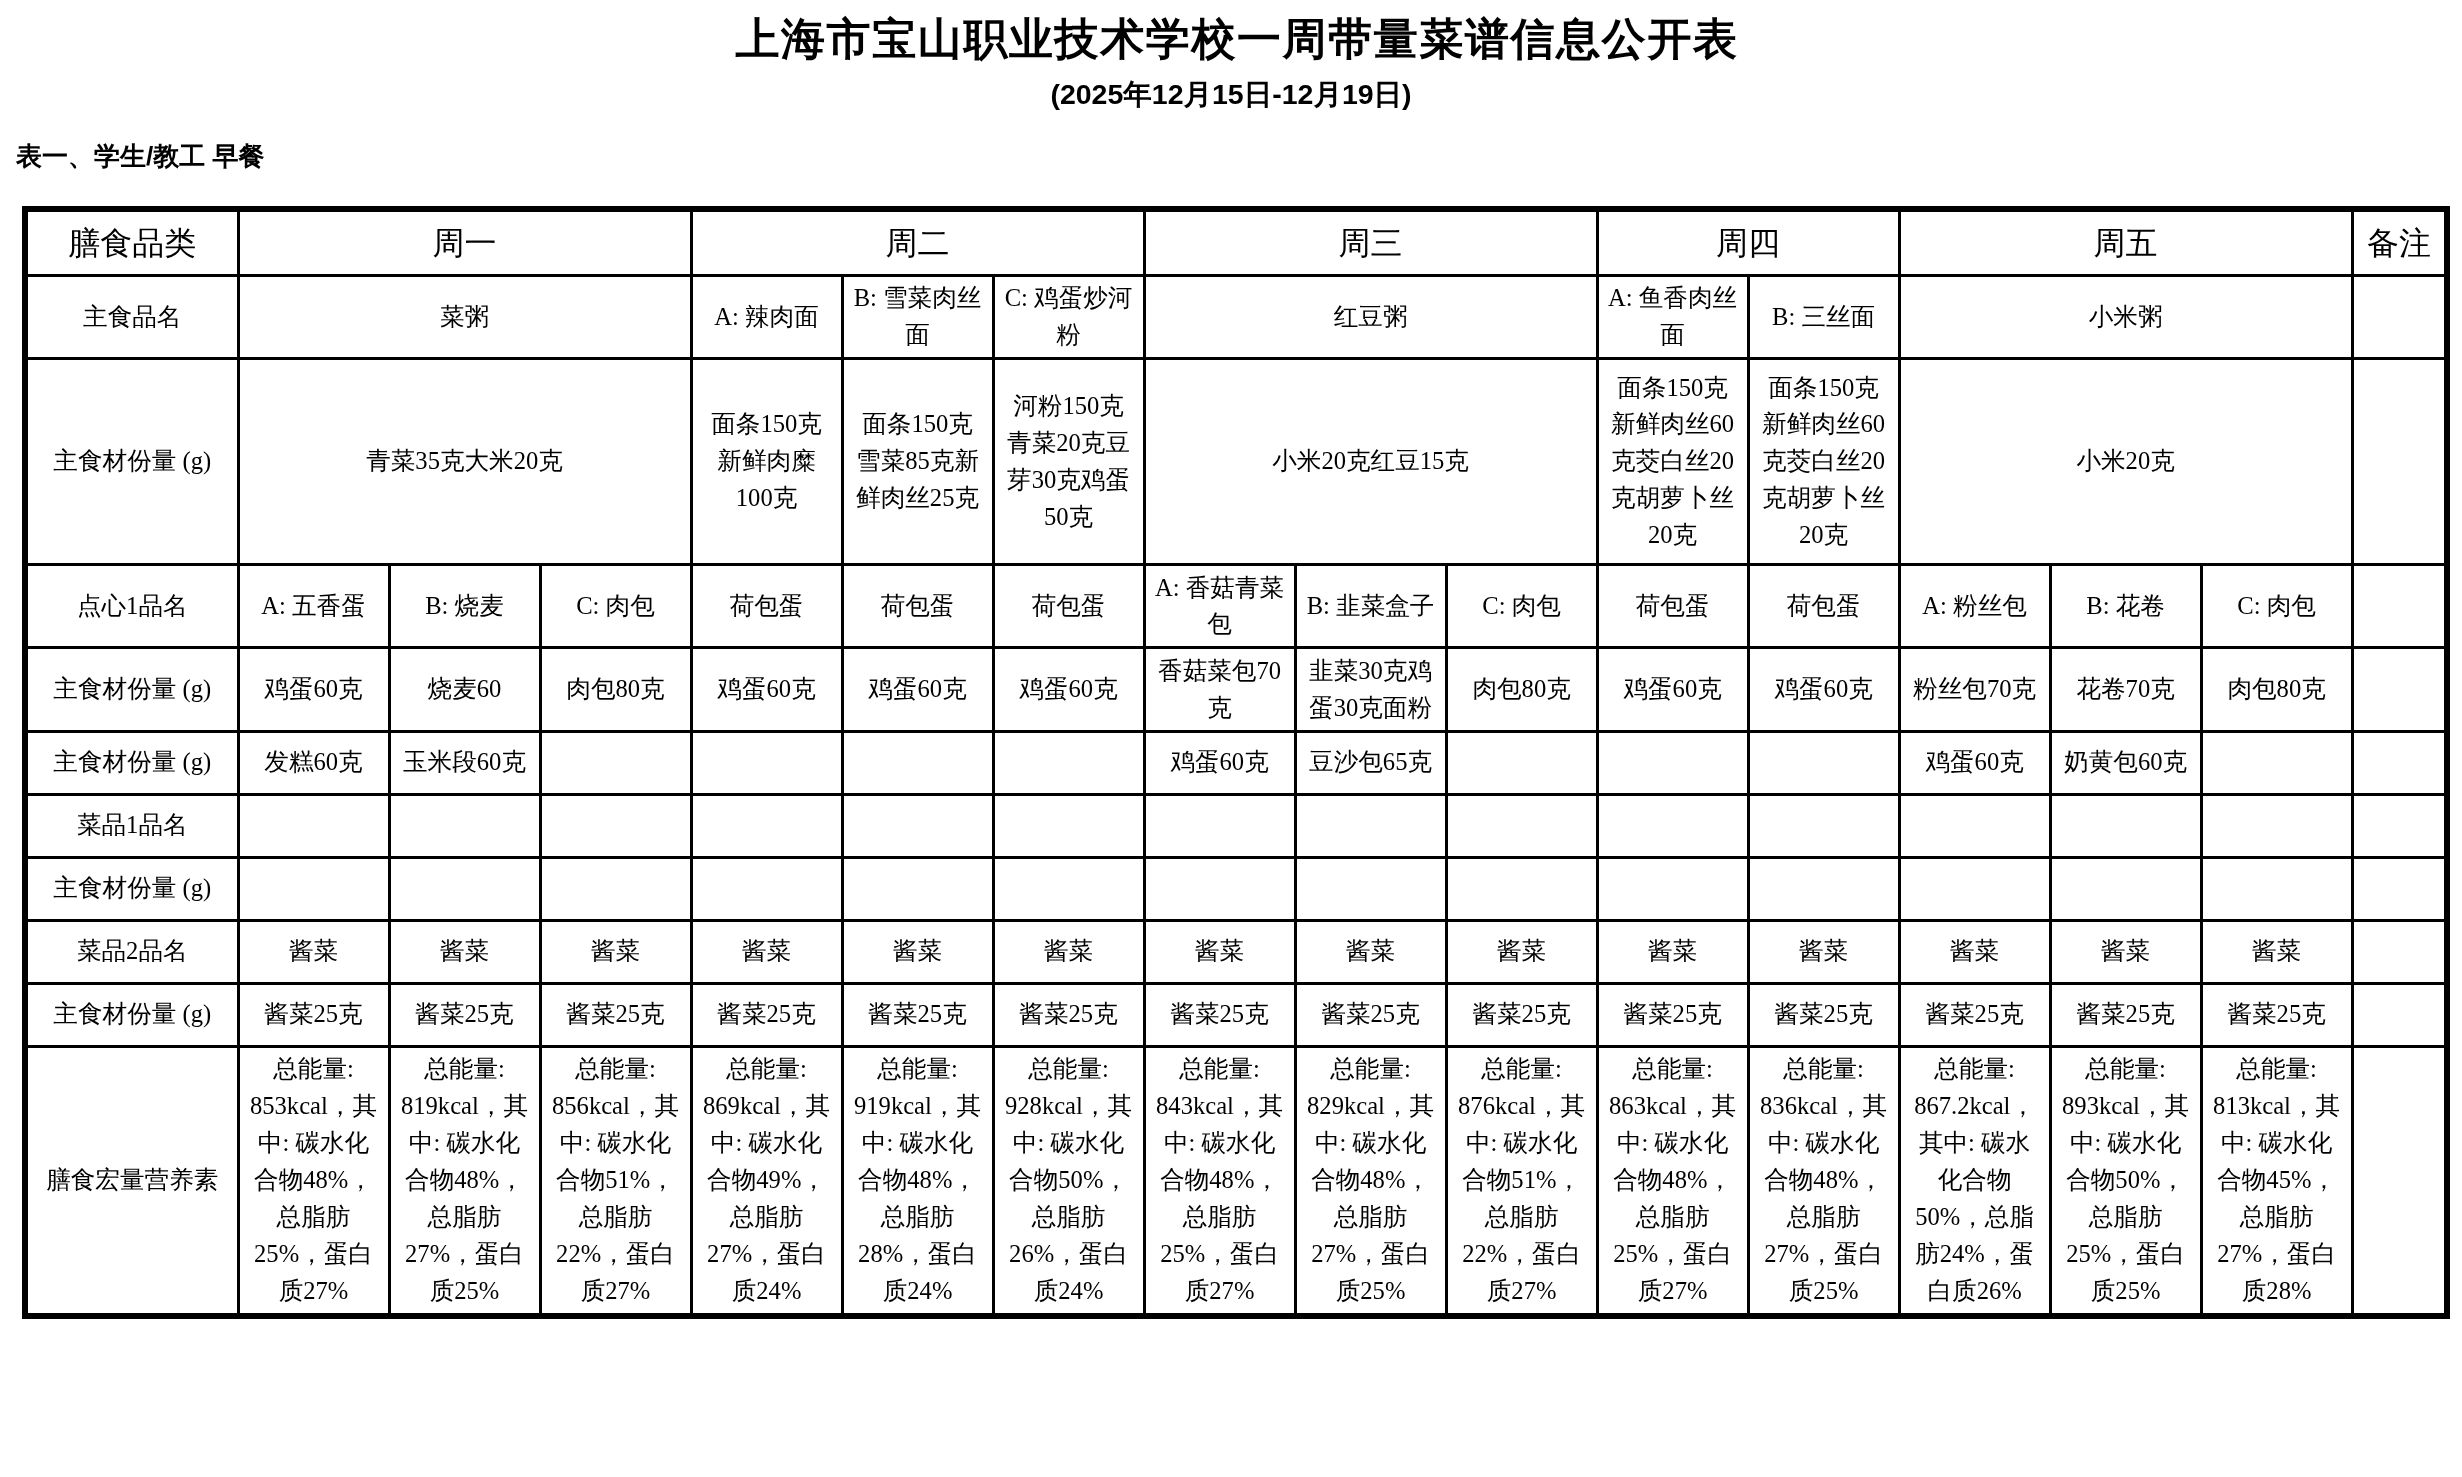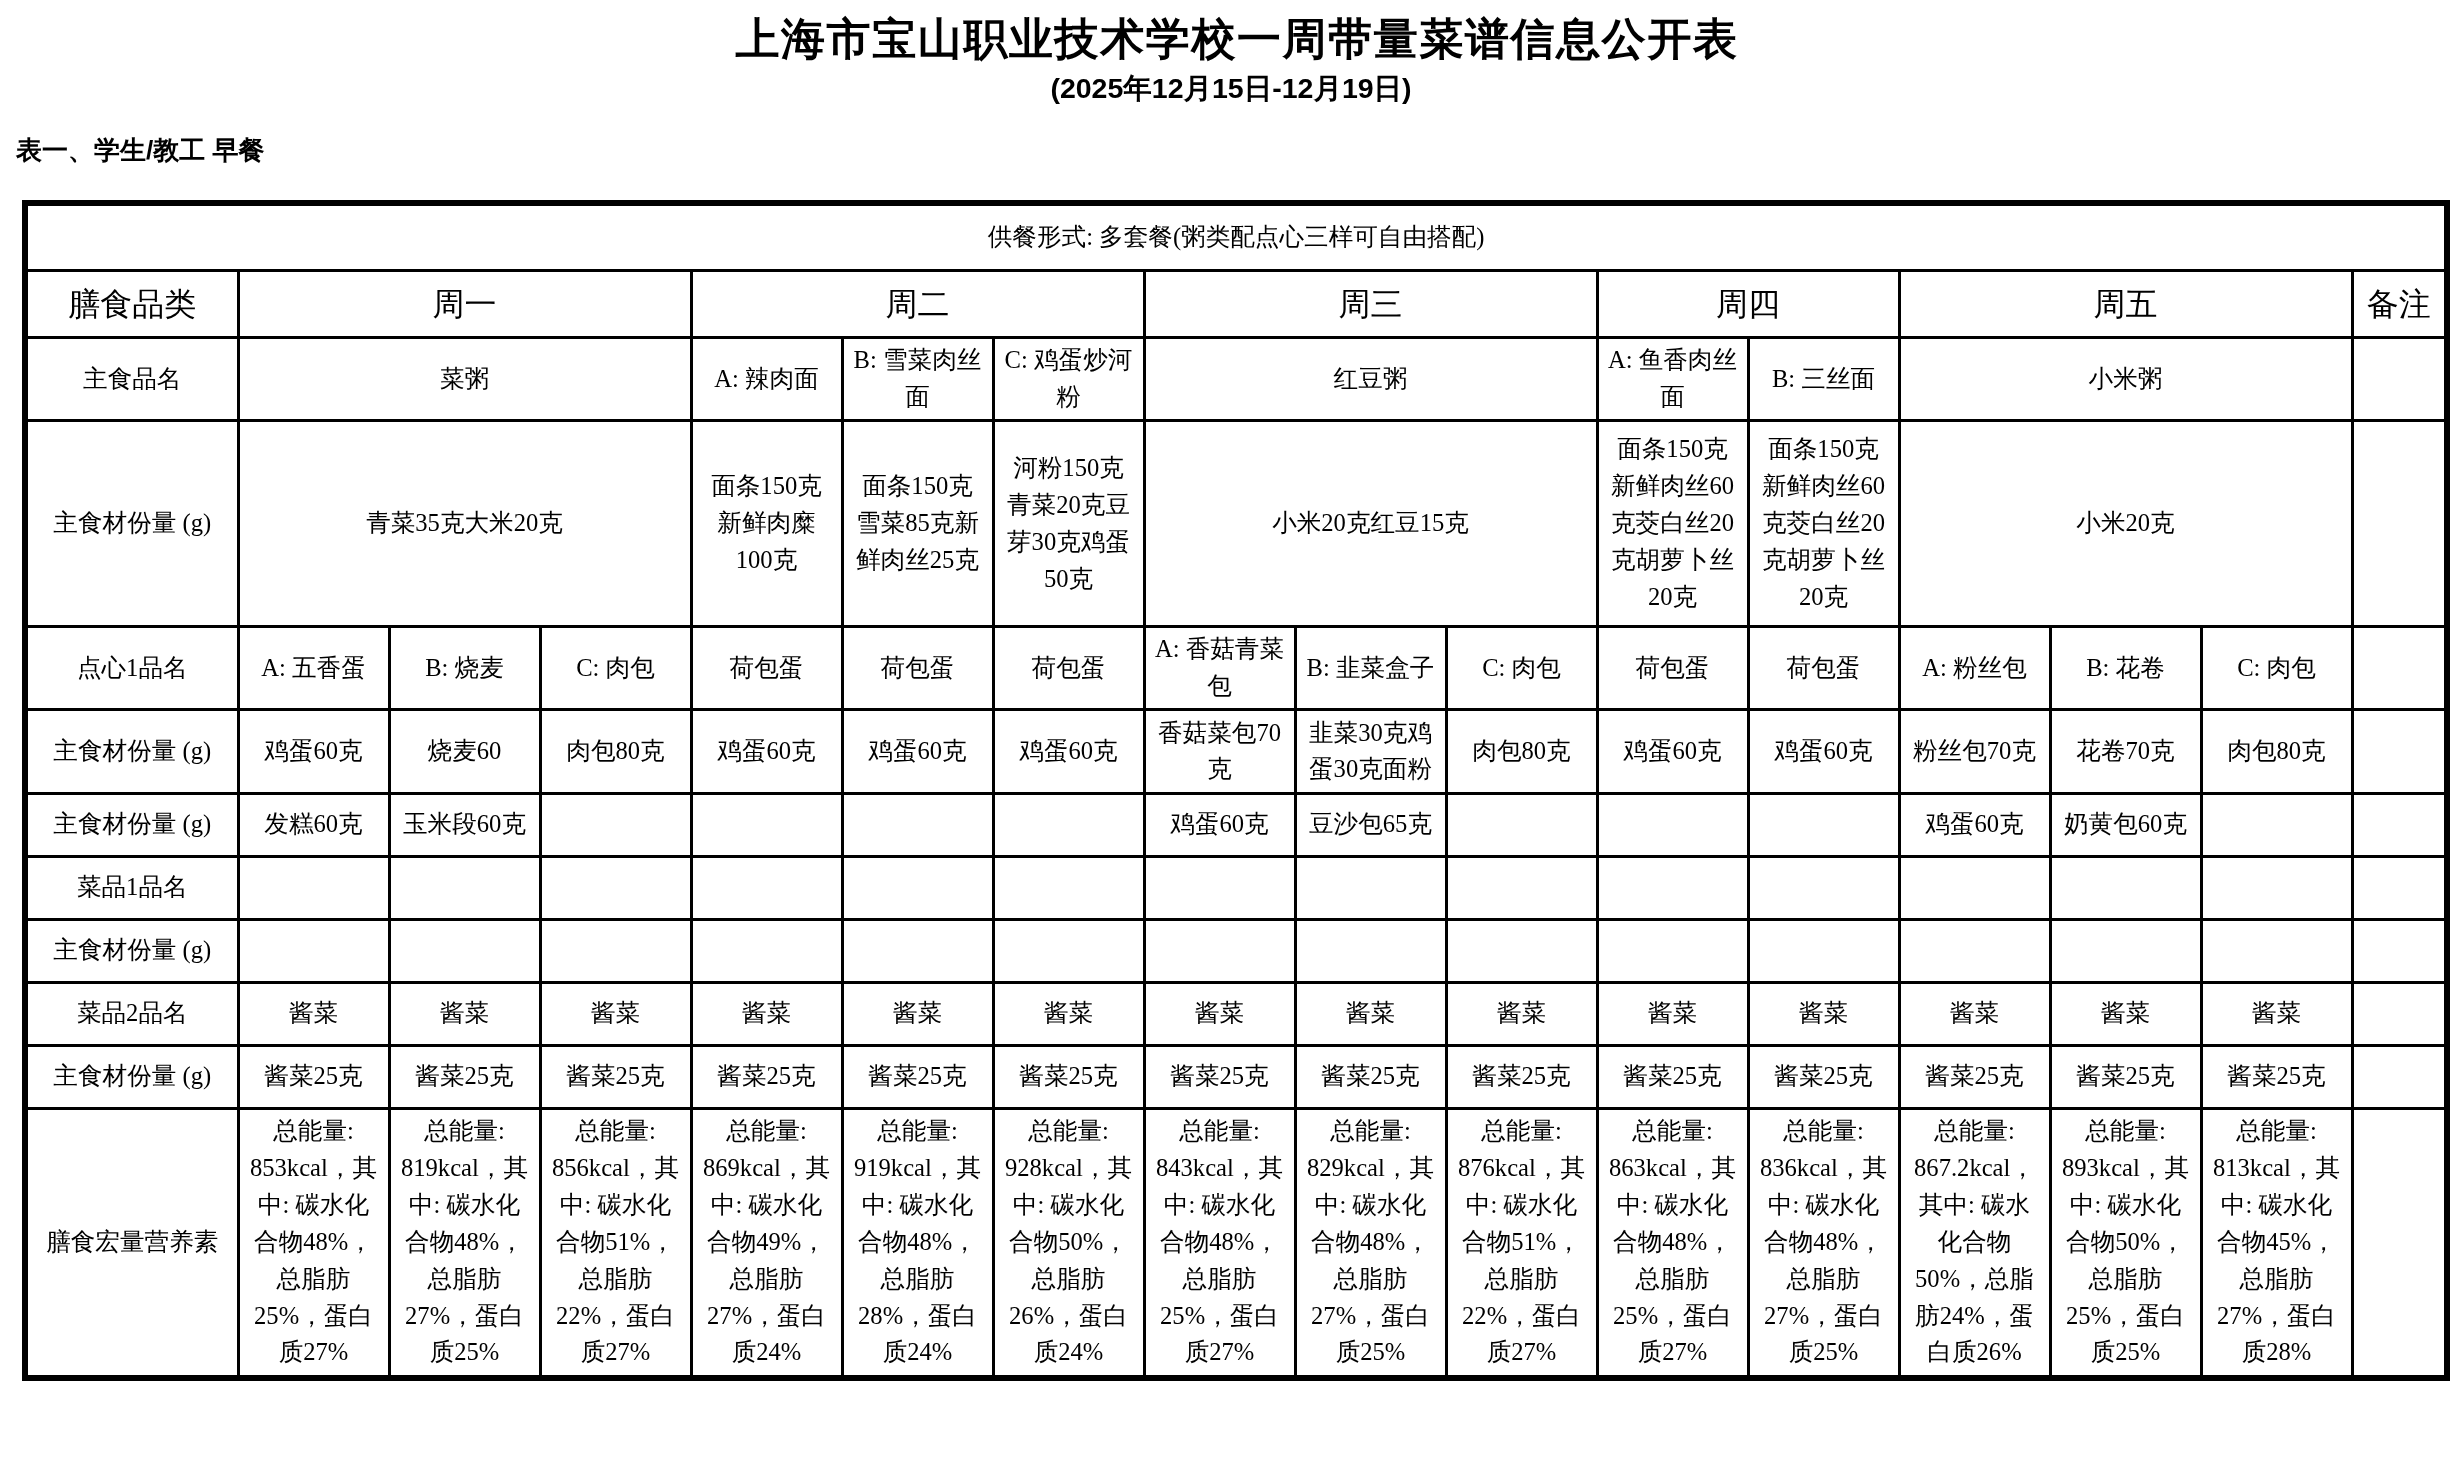--- a/index.html
+++ b/index.html
@@ -21,21 +21,21 @@
     margin-top: 12.7px;
     text-align: center;
     font-family: "Liberation Sans", "DejaVu Sans", sans-serif;
     font-weight: 700;
     font-size: 44px;
     line-height: 1.2;
     letter-spacing: 1.6px;
     padding-left: 12px;
   }
   .subtitle {
-    margin-top: 6px;
+    margin-top: 12px;
     text-align: center;
     font-family: "Liberation Sans", "DejaVu Sans", sans-serif;
     font-weight: 700;
     font-size: 28.5px;
     line-height: 1.2;
   }
   .caption {
     margin: 27px 0 0 16px;
     font-family: "Liberation Sans", "DejaVu Sans", sans-serif;
     font-weight: 700;
@@ -92,23 +92,20 @@
         <col style="width:151px">
       <col style="width:151px">
         <col style="width:151px">
       <col style="width:151px">
         <col style="width:151px">
         <col style="width:151px">
       <col style="width:95px">
     </colgroup>
 
     <tbody>
-        <tr>
-      <td class="serving" colspan="16">供餐形式: 多套餐(粥类配点心三样可自由搭配)</td>
-    </tr>
 
     <tr class="r-head">
       <td>膳食品类</td>
       <td colspan="3">周一</td>
       <td colspan="3">周二</td>
       <td colspan="3">周三</td>
       <td colspan="2">周四</td>
       <td colspan="3">周五</td>
       <td>备注</td>
     </tr>

